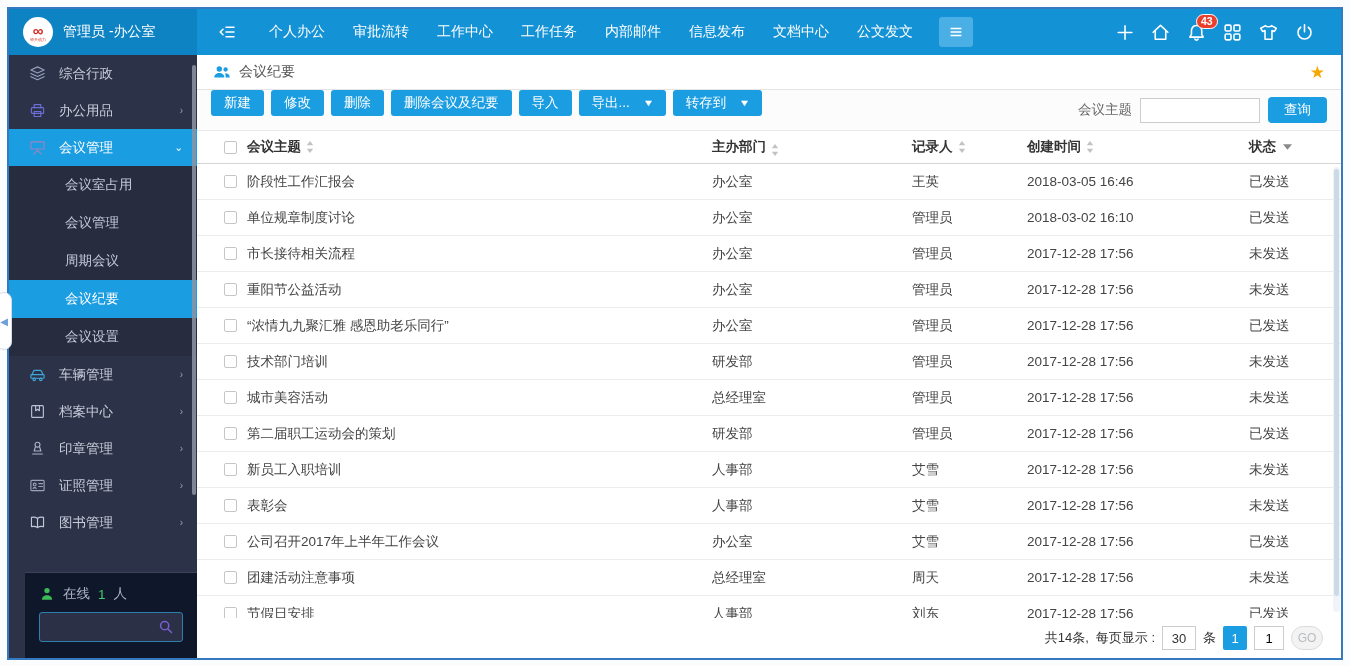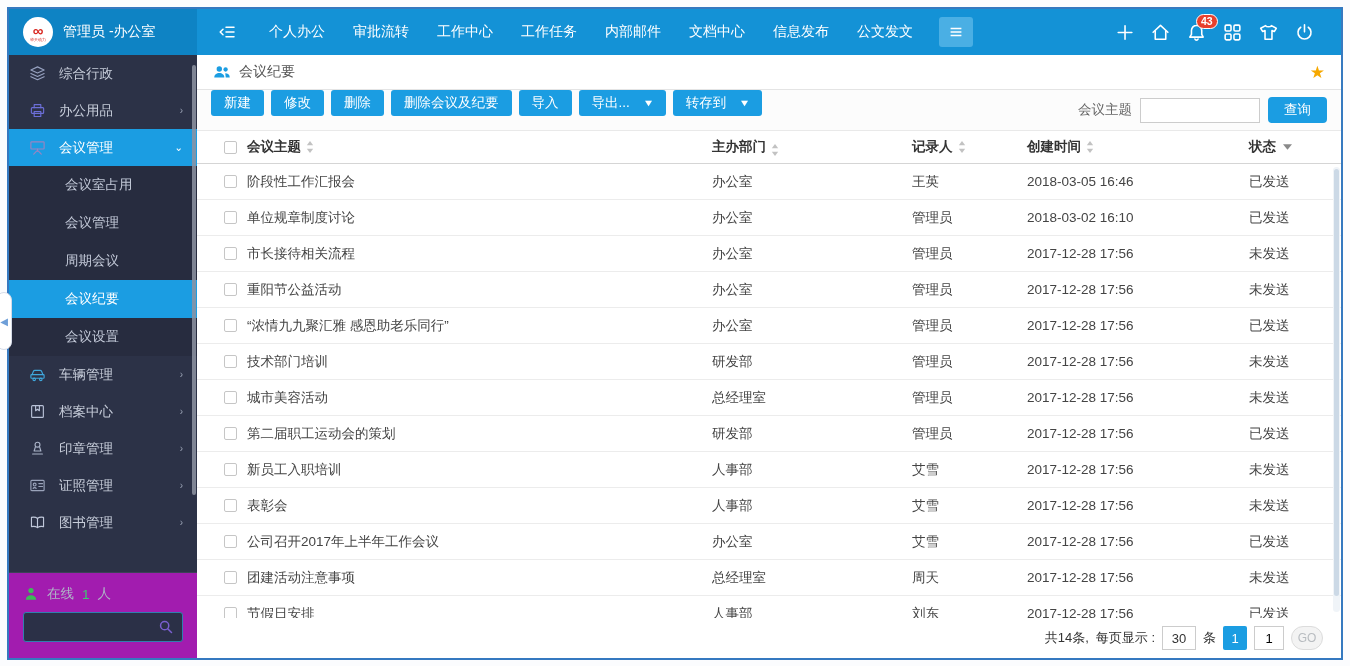--- a/index.html
+++ b/index.html
@@ -33,21 +33,21 @@
   .menu { flex:1; }
   .m-item { height:37px; display:flex; align-items:center; padding:0 14px 0 20px; gap:13px; color:#c7cdda; font-size:13.5px; cursor:pointer; }
   .m-item .mi { width:17px; height:17px; flex:0 0 17px; }
   .m-item .mi svg { width:17px; height:17px; }
   .m-item .arr { margin-left:auto; font-size:10px; color:#9aa2b5; transform:scaleY(1.1); }
   .m-item.active { background:#1b9de2; color:#fff; }
   .m-item.active .arr { color:#fff; }
   .m-sub { height:38px; display:flex; align-items:center; padding-left:56px; background:#272c3f; color:#c3c9d8; font-size:13.5px; cursor:pointer; }
   .m-sub.selected { background:#1b9de2; color:#fff; }
   .side-scrollbar { position:absolute; right:1px; top:10px; width:4px; height:430px; background:#8e94a2; border-radius:2px; opacity:.85; cursor:pointer; }
-  .side-footer { flex:0 0 86px; background:#a21caf; border-top:1px solid #3c4257; padding:12px 14px 0; }
+  .side-footer { flex:0 0 86px; background:#0f172a; border-top:1px solid #3c4257; padding:12px 14px 0;margin-left:16px; }
   .online { display:flex; align-items:center; gap:8px; color:#aeb6c6; font-size:13.5px; }
   .online svg { width:16px; height:16px; fill:#3dbb57; }
   .online b { color:#3ecb71; font-weight:normal; }
   .side-search { margin-top:9px; height:30px; border:1px solid #2f7fae; border-radius:3px; display:flex; align-items:center; background:#2b3047; padding:0 8px; }
   .side-search input { flex:1; background:transparent; border:none; outline:none; color:#d5dae6; font-size:13px; min-width:0; }
   .side-search svg { width:16px; height:16px; stroke:#7a5fd0; fill:none; stroke-width:1.7; stroke-linecap:round; }
 
   
   .main { flex:1; min-width:0; display:flex; flex-direction:column; position:relative; background:#fff; }
   .pagebar { flex:0 0 35px; display:flex; align-items:center; padding:0 16px; border-bottom:1px solid #e4e4e4; gap:8px; }
@@ -105,22 +105,22 @@
           <path d="M8 5.2h8M8 10h8M8 14.8h8"></path>
           <path d="M5 7.2L2.2 10 5 12.8"></path>
         </svg>
     </span>
     <nav class="nav" id="topnav">
         <span class="nav-item">个人办公</span>
         <span class="nav-item">审批流转</span>
         <span class="nav-item">工作中心</span>
         <span class="nav-item">工作任务</span>
         <span class="nav-item">内部邮件</span>
+        <span class="nav-item">信息发布</span>
         <span class="nav-item">文档中心</span>
-        <span class="nav-item">信息发布</span>
         <span class="nav-item">公文发文</span>
       </nav>
     <span class="more">
       <svg viewBox="0 0 20 20">
           <path d="M4 6h12M4 10h12M4 14h12"></path>
         </svg>
     </span>
     <div class="actions" id="topicons">
         <span class="act">
           <svg viewBox="0 0 20 20">

